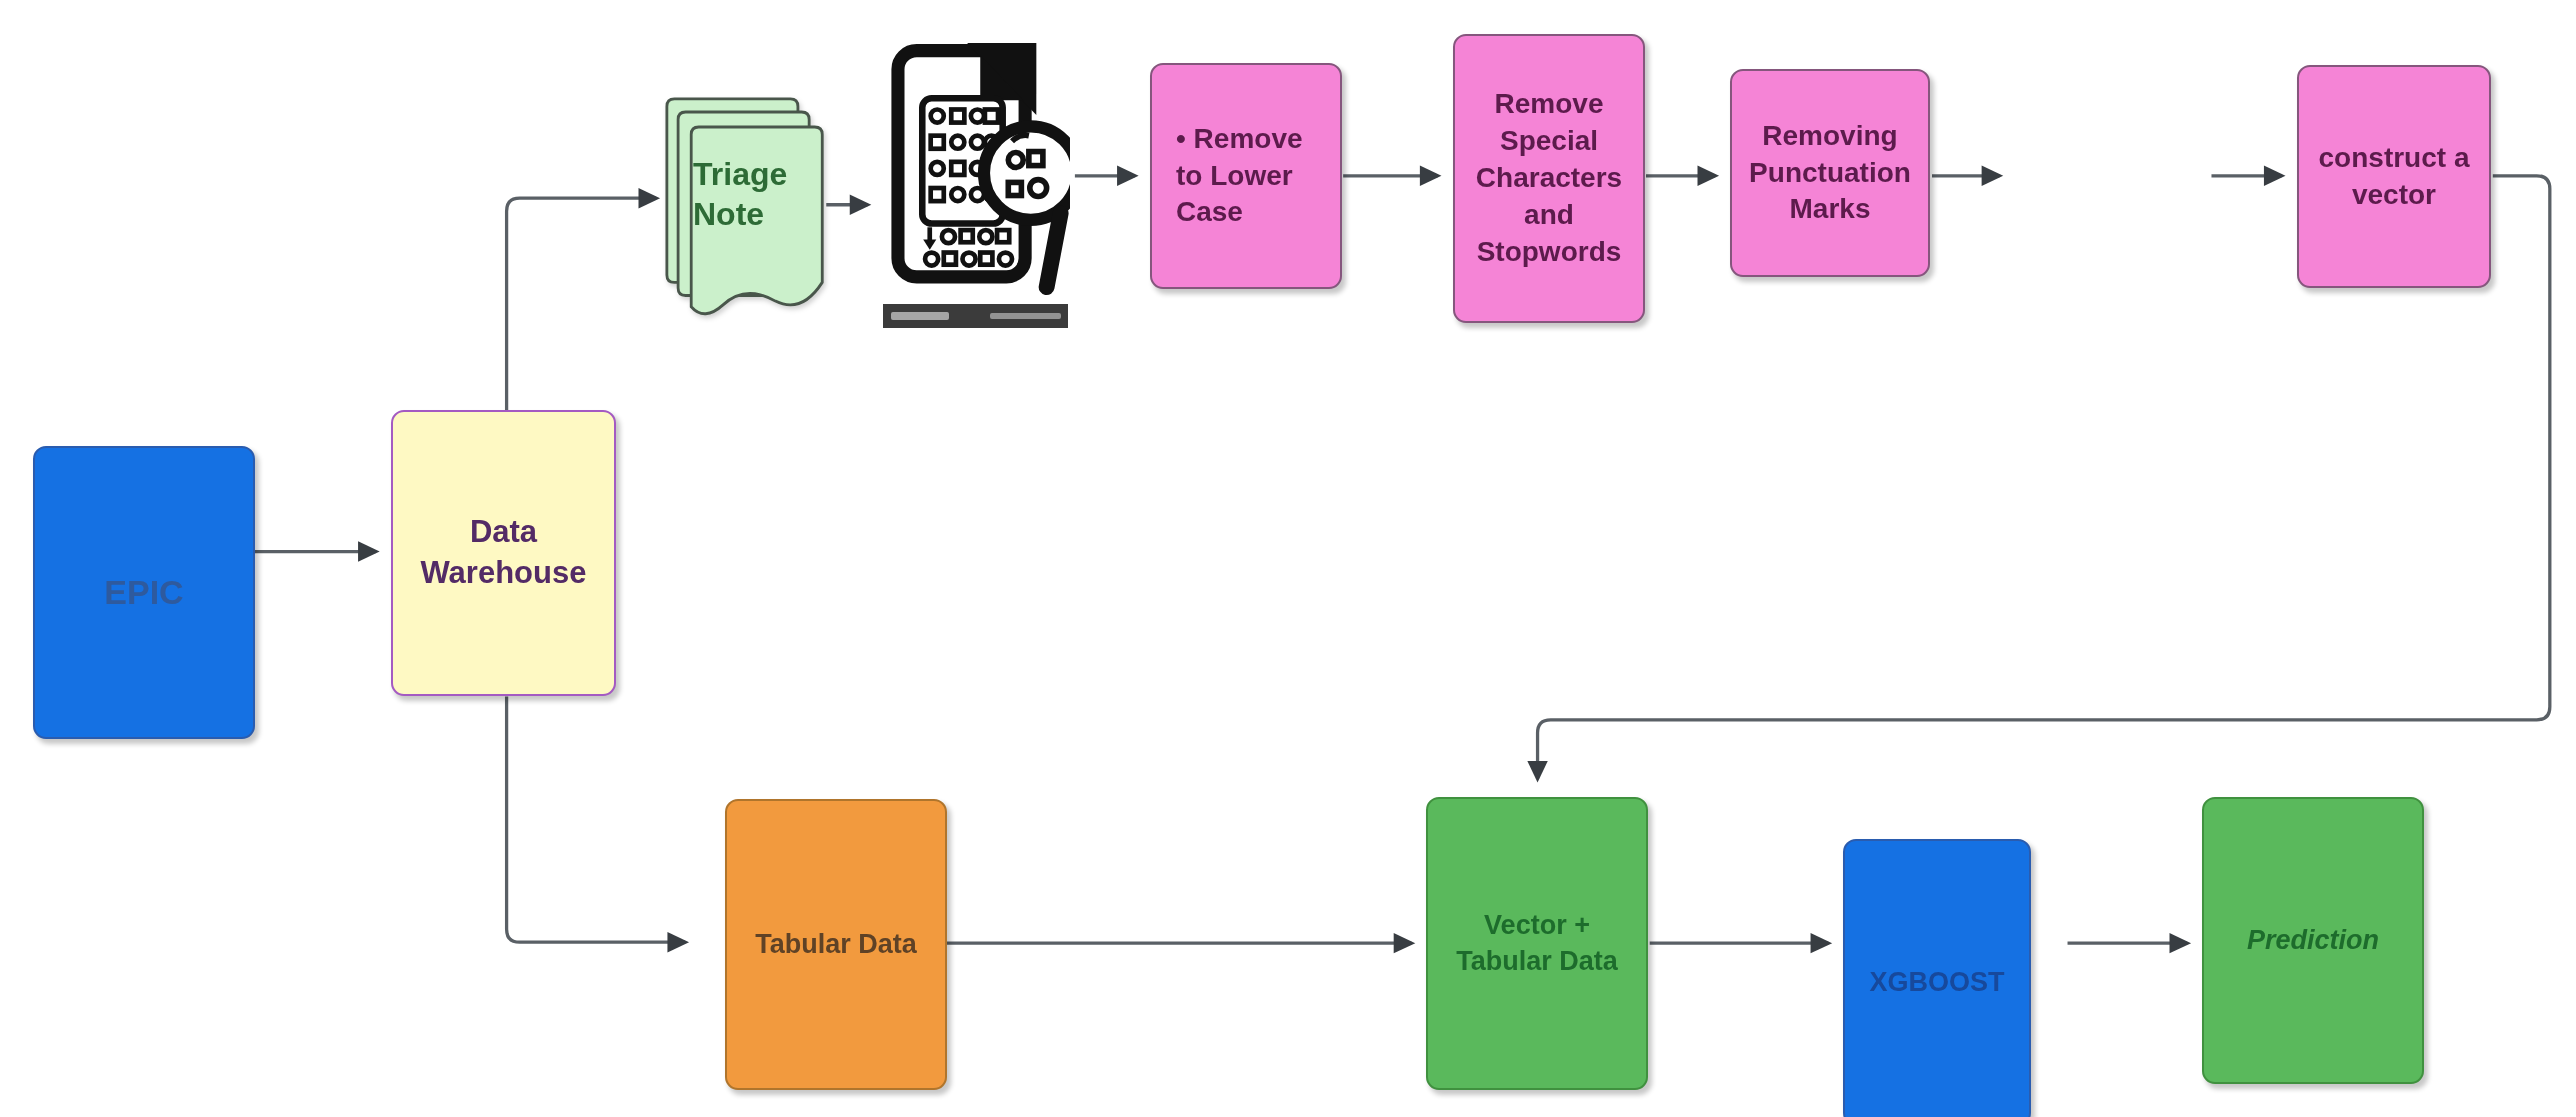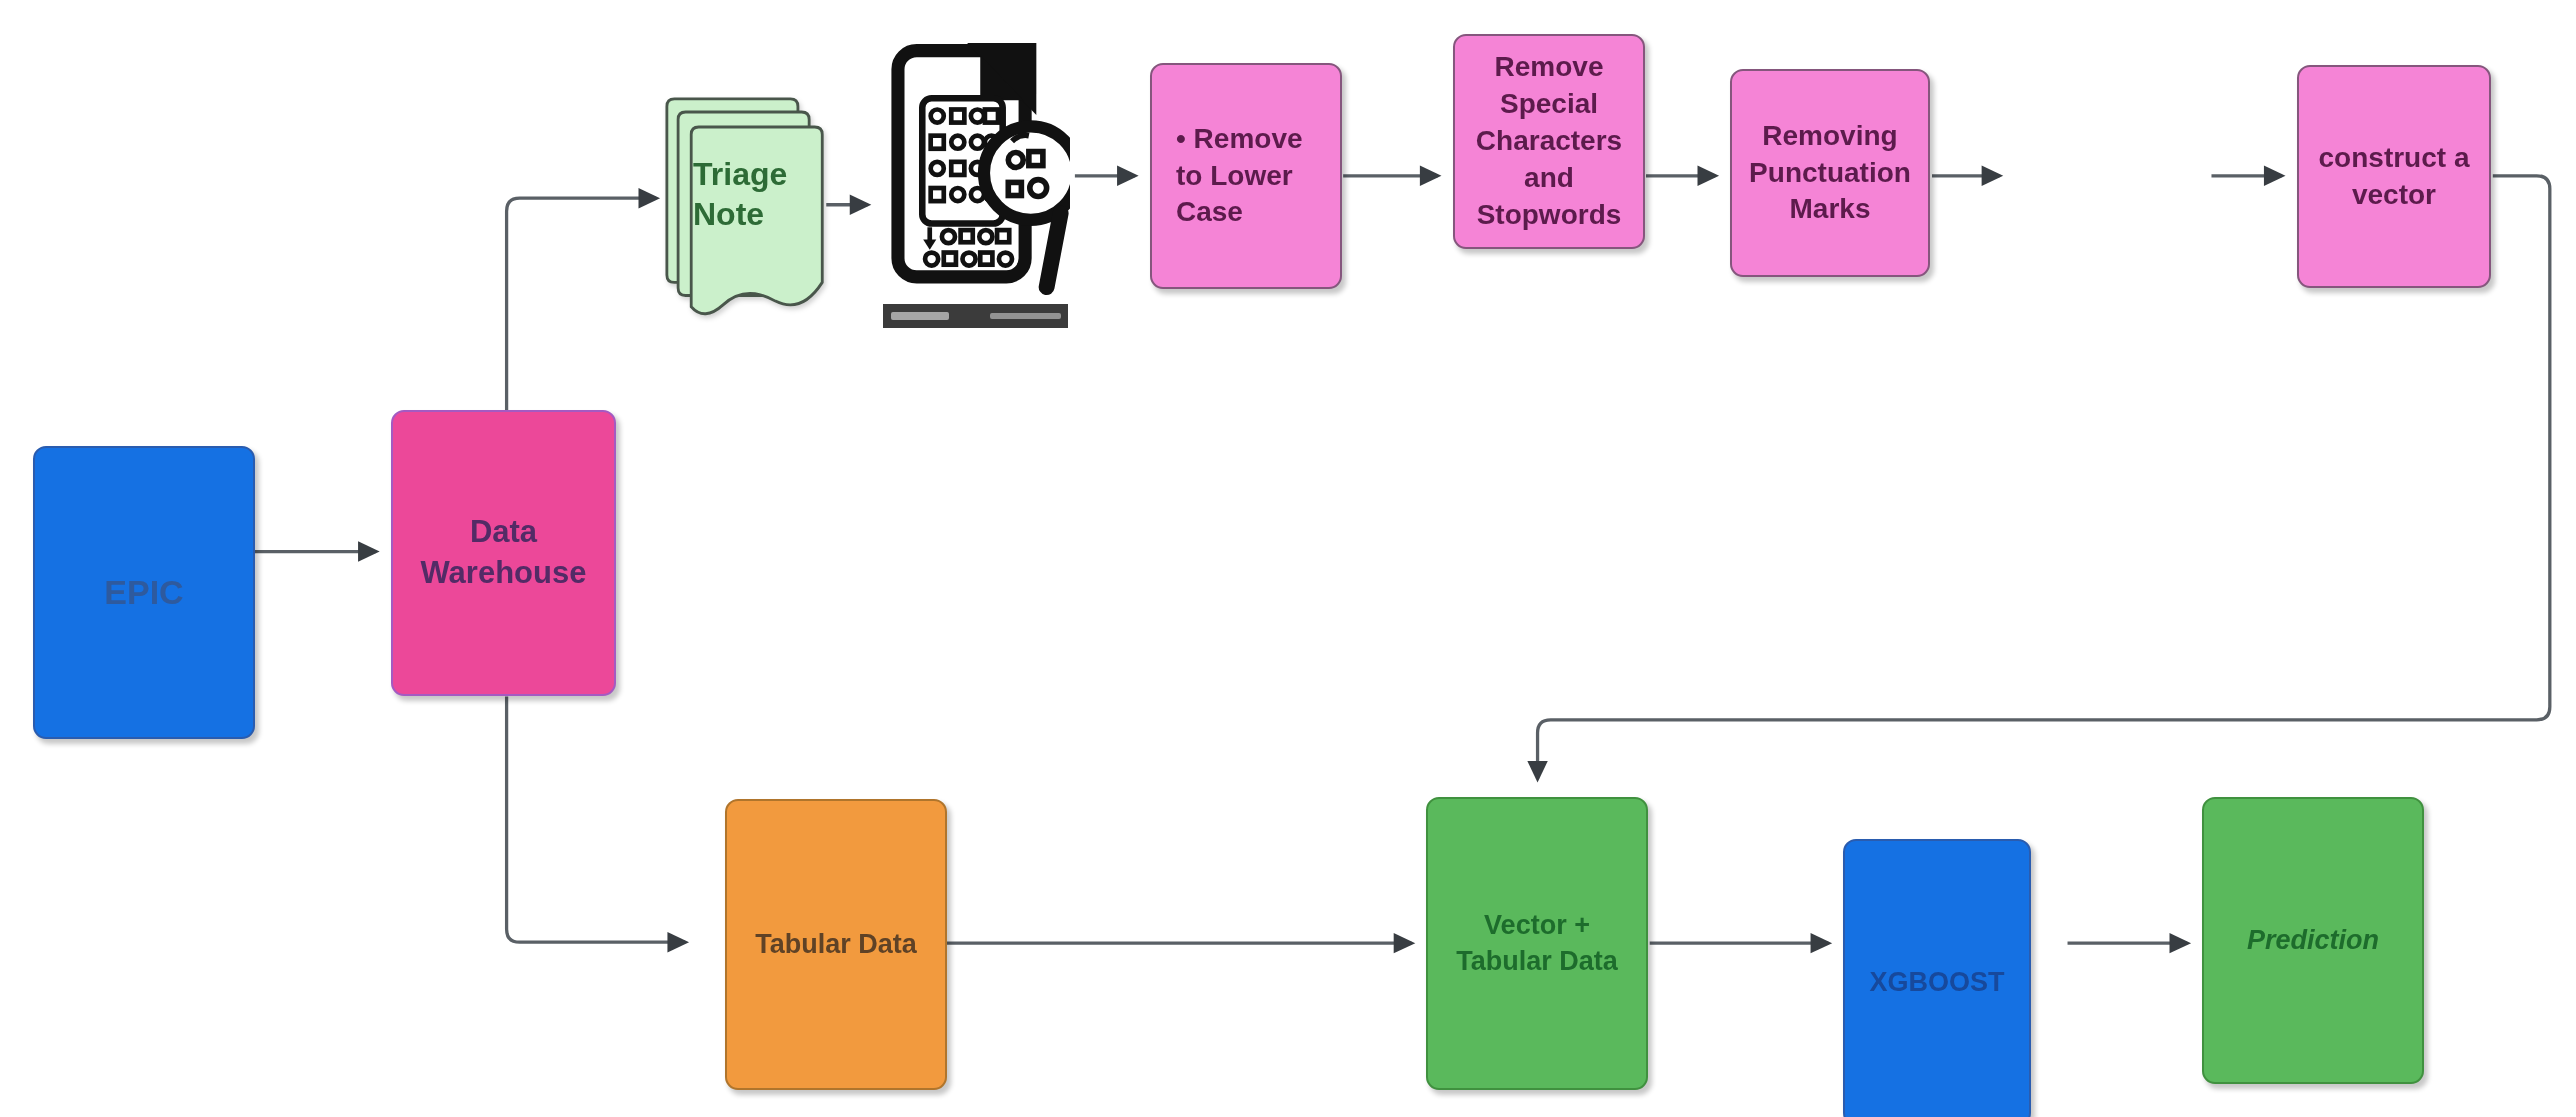--- a/index.html
+++ b/index.html
@@ -7,29 +7,29 @@
     position:relative;width:2576px;height:1118px;background:#ffffff;overflow:hidden;
     font-family:"Liberation Sans",sans-serif;font-weight:bold;
   }
   #edges{position:absolute;left:0;top:0;width:2576px;height:1118px;z-index:1;}
   .node{
     position:absolute;z-index:2;display:flex;align-items:center;justify-content:center;
     text-align:center;border-radius:13px;border:2.8px solid;line-height:1.32;
     box-shadow:3.7px 4.7px 5.6px rgba(0,0,0,0.22);box-sizing:border-box;padding:5.6px;
   }
   .blue   {background:#1571e3;border-color:#2a5caf;color:#2e5a9e;margin-top:42px;}
-  .purple {background:#ec4899;border-color:#a45ac2;color:#532b66;text-align:center;}
+  .purple {background:#fef9c3;border-color:#a45ac2;color:#532b66;text-align:center;}
   .pink   {background:#f584d6;border-color:#85567d;color:#5c1b4c;}
   .orange {background:#f29a3e;border-color:#b0752c;color:#5f4226;}
   .green  {background:#5ab95c;border-color:#40913f;color:#1d6c2c;}
 
   #node-epic          {left:33px;  top:404px; width:222px; height:293px; font-size:34px;}
   #node-dw            {left:391px; top:410px; width:225px; height:286px; font-size:31px;}
   #node-convert       {left:1150px;top:63px;  width:192px; height:226px; font-size:28px; justify-content:flex-start;text-align:left;padding-left:24px;}
-  #node-remove-special{left:1453px;top:34px;  width:192px; height:215px; font-size:28px;}
+  #node-remove-special{left:1453px;top:34px;  width:192px; height:289px; font-size:28px;}
   #node-remove-punct  {left:1730px;top:69px;  width:200px; height:208px; font-size:28px;}
   #node-tokenizer     {left:2014px;top:65px;  width:195px; height:223px; font-size:28px;}
   #node-construct     {left:2297px;top:65px;  width:194px; height:223px; font-size:28px;}
   #node-tabular       {left:701px; top:799px; width:222px; height:291px; font-size:27px;margin-left:24px;}
   #node-vectab        {left:1426px;top:797px; width:222px; height:293px; font-size:27px;}
   #node-xgboost       {left:1843px;top:797px; width:188px; height:287px; font-size:27px;color:#17499c;}
   #node-prediction    {left:2202px;top:797px; width:222px; height:287px; font-size:27px;font-style:italic;}
 
   
   #triage{position:absolute;left:665px;top:97px;width:161px;height:221px;z-index:2;}

